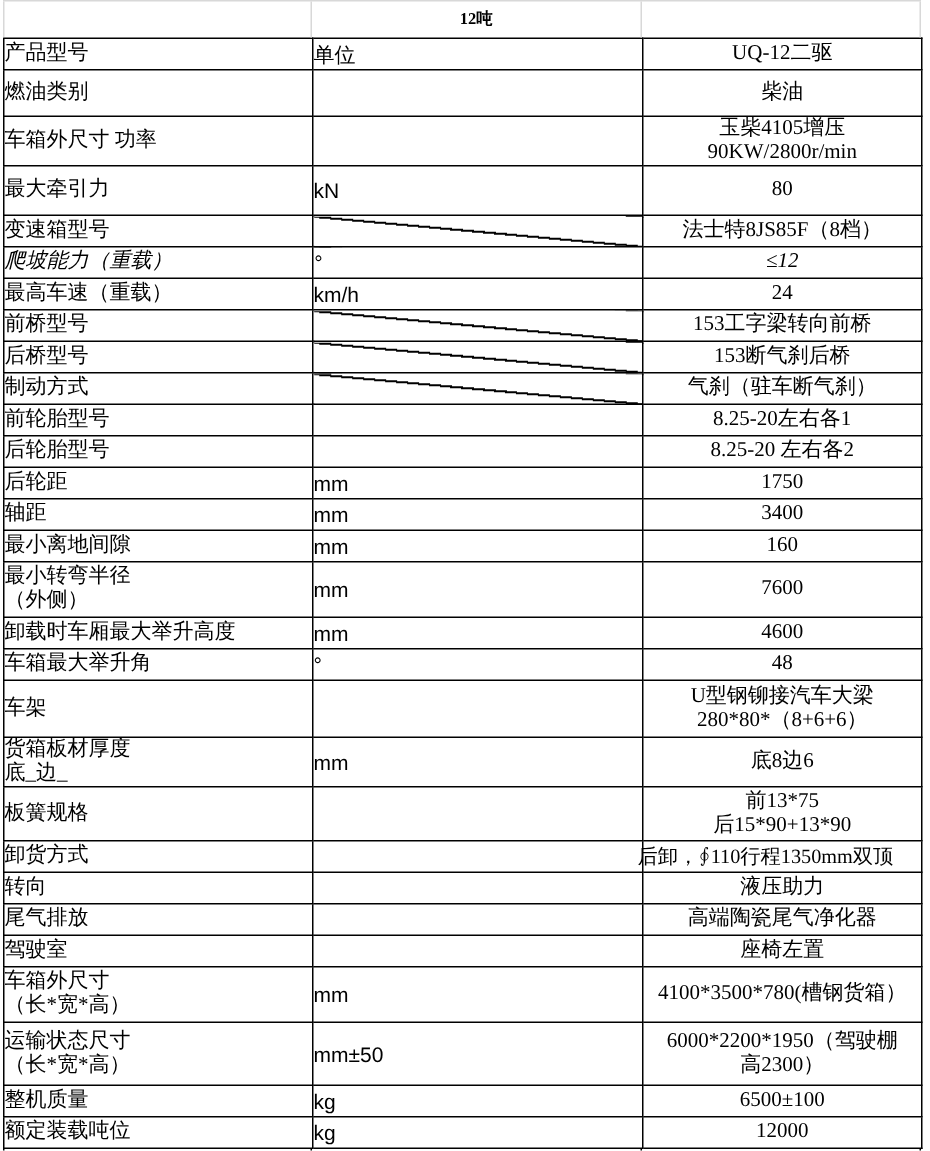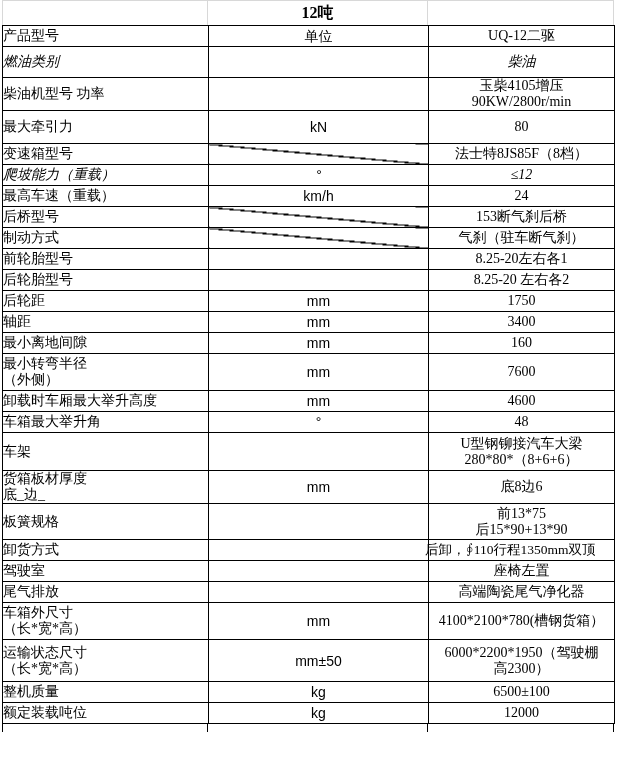--- a/index.html
+++ b/index.html
@@ -9,36 +9,36 @@
     color:#000;position:relative;
   }
   
   .titlebar{
     display:flex;height:25px;margin-left:2px;width:612px;
     border-top:1px solid #d8d8d8;box-sizing:border-box;
   }
   .tcell{box-sizing:border-box;border-right:1px solid #d8d8d8;height:100%;}
   .tcell.first{border-left:1px solid #d8d8d8;}
   .t1{width:206px;}
-  .t2{width:220px;font-weight:bold;font-size:16px;text-align:center;line-height:24px;}
+  .t2{width:220px;font-weight:bold;font-size:11px;text-align:center;line-height:24px;}
   .t3{width:186px;}
   
   table.spec{
     border-collapse:collapse;table-layout:fixed;
     margin-left:2px;width:612px;
   }
   table.spec td{
     border:1px solid #000;padding:0;font-size:14px;
     vertical-align:middle;line-height:16px;box-sizing:border-box;
   }
   td.c1{
     width:206px;text-align:left;padding-left:3px;white-space:pre-line;
   }
   td.c2{
-    width:220px;text-align:center;
+    width:220px;text-align:left;
     font-family:"Liberation Sans","DejaVu Sans",sans-serif;font-size:13px;
   }
   td.c3{
     width:186px;text-align:center;white-space:pre-line;overflow:visible;
   }
   td.nw{white-space:nowrap;font-size:13.5px;}
   
   td.diag{
     background:linear-gradient(to top right,
       transparent calc(50% - 0.7px),
@@ -74,27 +74,27 @@
       <col style="width:206px">
       <col style="width:220px">
       <col style="width:186px">
     </colgroup>
   <tbody id="spec-body">
       <tr style="height: 21px;">
         <td class="c1">产品型号</td>
         <td class="c2">单位</td>
         <td class="c3">UQ-12二驱</td>
       </tr>
-      <tr style="height: 31px; font-style: italic;">
+      <tr style="height: 31px;">
         <td class="c1">燃油类别</td>
         <td class="c2"></td>
         <td class="c3">柴油</td>
       </tr>
       <tr style="height: 32px;">
-        <td class="c1">柴油机型号 功率</td>
+        <td class="c1">车箱外尺寸 功率</td>
         <td class="c2"></td>
         <td class="c3">玉柴4105增压
 90KW/2800r/min</td>
       </tr>
       <tr style="height: 33px;">
         <td class="c1">最大牵引力</td>
         <td class="c2">kN</td>
         <td class="c3">80</td>
       </tr>
       <tr style="height: 21px;">
@@ -106,20 +106,25 @@
         <td class="c1">爬坡能力（重载）</td>
         <td class="c2">°</td>
         <td class="c3">≤12</td>
       </tr>
       <tr style="height: 21px;">
         <td class="c1">最高车速（重载）</td>
         <td class="c2">km/h</td>
         <td class="c3">24</td>
       </tr>
       <tr style="height: 21px;">
+        <td class="c1">前桥型号</td>
+        <td class="c2 diag"></td>
+        <td class="c3">153工字梁转向前桥</td>
+      </tr>
+      <tr style="height: 21px;">
         <td class="c1">后桥型号</td>
         <td class="c2 diag"></td>
         <td class="c3">153断气刹后桥</td>
       </tr>
       <tr style="height: 21px;">
         <td class="c1">制动方式</td>
         <td class="c2 diag"></td>
         <td class="c3">气刹（驻车断气刹）</td>
       </tr>
       <tr style="height: 21px;">
@@ -180,34 +185,39 @@
         <td class="c2"></td>
         <td class="c3">前13*75
 后15*90+13*90</td>
       </tr>
       <tr style="height: 21px;">
         <td class="c1">卸货方式</td>
         <td class="c2 no-r"></td>
         <td class="c3 no-l"><span class="ovf">后卸，∮110行程1350mm双顶</span></td>
       </tr>
       <tr style="height: 21px;">
+        <td class="c1">转向</td>
+        <td class="c2"></td>
+        <td class="c3">液压助力</td>
+      </tr>
+      <tr style="height: 21px;">
+        <td class="c1">尾气排放</td>
+        <td class="c2"></td>
+        <td class="c3">高端陶瓷尾气净化器</td>
+      </tr>
+      <tr style="height: 21px;">
         <td class="c1">驾驶室</td>
         <td class="c2"></td>
         <td class="c3">座椅左置</td>
-      </tr>
-      <tr style="height: 21px;">
-        <td class="c1">尾气排放</td>
-        <td class="c2"></td>
-        <td class="c3">高端陶瓷尾气净化器</td>
       </tr>
       <tr style="height: 37px;">
         <td class="c1">车箱外尺寸
 （长*宽*高）</td>
         <td class="c2">mm</td>
-        <td class="c3 nw">4100*2100*780(槽钢货箱）</td>
+        <td class="c3 nw">4100*3500*780(槽钢货箱）</td>
       </tr>
       <tr style="height: 42px; padding-left: 32px;">
         <td class="c1">运输状态尺寸
 （长*宽*高）</td>
         <td class="c2">mm±50</td>
         <td class="c3">6000*2200*1950（驾驶棚
 高2300）</td>
       </tr>
       <tr style="height: 21px;">
         <td class="c1">整机质量</td>

